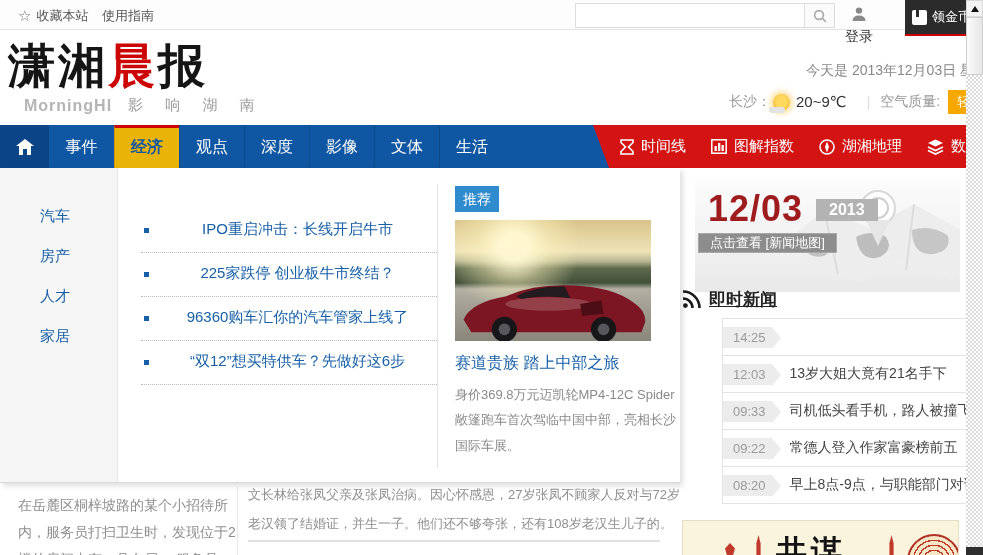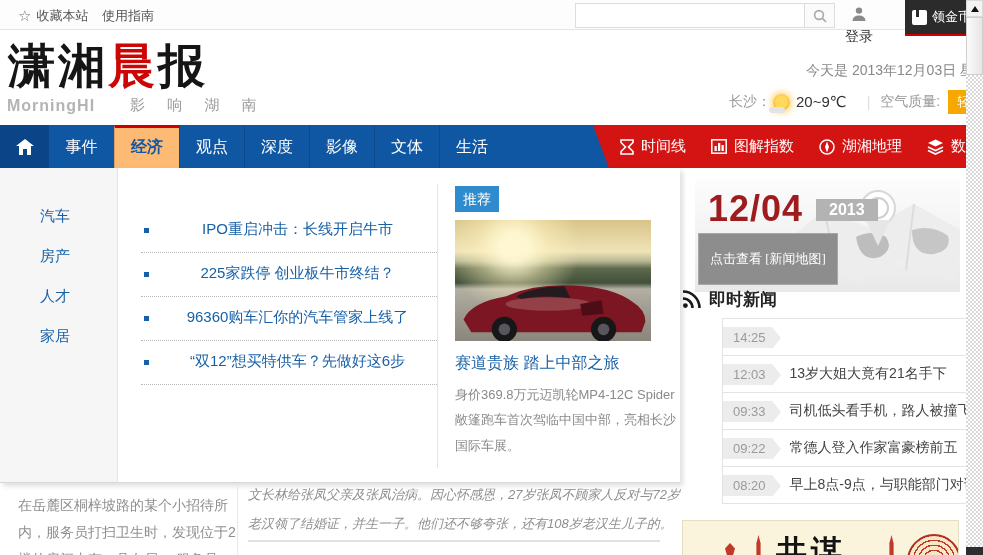--- a/index.html
+++ b/index.html
@@ -19,40 +19,40 @@
   .search-btn { width:30px; height:25px; border:1px solid #ddd; border-left:none; background:#fbfbfb; display:flex; align-items:center; justify-content:center; cursor:pointer; }
   .login { position:absolute; left:845px; top:6px; display:flex; align-items:center; gap:6px; font-size:14px; color:#333; cursor:pointer;flex-direction:column; }
   .coins { position:absolute; left:905px; top:0; width:61px; height:36px; background:#2b2b2b; border-bottom:2px solid #c00;
            color:#fff; font-size:13px; display:flex; align-items:center; gap:5px; padding-left:7px; overflow:hidden; white-space:nowrap; cursor:pointer; z-index:5; }
   .bookicon { width:15px; height:15px; background:#fff; border-radius:2px; position:relative; flex:0 0 15px; }
   .bookicon:before { content:''; position:absolute; left:4px; top:0; width:3px; height:7px; background:#2b2b2b; }
 
   
   .logo { position:absolute; left:8px; top:40px; font-size:47px; font-weight:900; letter-spacing:3px; color:#151515; line-height:1.1; }
   .logo .accent { color:#cc0505; }
-  .logo-sub { position:absolute; left:7px; top:96px; display:flex; align-items:flex-end;gap:19px; }
+  .logo-sub { position:absolute; left:24px; top:96px; display:flex; align-items:flex-end; }
   .logo-en { color:#b4b4b4; font-weight:bold; font-size:16px; letter-spacing:1px; }
   .logo-cn { color:#9a9a9a; font-size:15px; letter-spacing:9px; margin-left:16px; }
   .today { position:absolute; left:806px; top:62px; font-size:14px; color:#888; white-space:nowrap; }
   .weather { position:absolute; left:729px; top:90px; display:flex; align-items:center; font-size:14px; color:#999; white-space:nowrap; }
   .sun { width:17px; height:17px; border-radius:50%; margin:0 6px 0 2px;
          background:radial-gradient(circle at 50% 45%, #ffd95e 0 45%, #f7b733 70%, rgba(247,183,51,0) 72%);
          box-shadow:0 0 6px 2px rgba(250,205,90,.8); position:relative; }
   .sun:after { content:''; position:absolute; left:-4px; bottom:-2px; width:16px; height:6px; border-radius:6px; background:#e3e3e3; }
   .temp { color:#333; font-size:15px; margin-right:10px; }
   .wx-sep { color:#ddd; margin:0 10px; }
   .air-badge { background:#f7a800; color:#fff; font-size:13px; padding:3px 9px; margin-left:8px; white-space:nowrap; }
 
   
   .nav { position:absolute; left:0; top:125px; width:966px; height:43px; background:#1057a3; }
   .home-tab { position:absolute; left:0; top:0; width:49px; height:43px; background:#0b4587; display:flex; align-items:center; justify-content:center; cursor:pointer; }
   .tabs { position:absolute; left:49px; top:0; height:43px; display:flex; }
   .tab { width:65px; height:43px; line-height:43px; text-align:center; color:#fff; font-size:16px; cursor:pointer; border-left:1px solid rgba(0,0,0,.14); }
   .tab:first-child { border-left:none; }
-  .tab.active { background:#fdba74; color:#1057a3; border-top:3px solid #c00; line-height:38px; font-weight:bold; }
+  .tab.active { background:#eab308; color:#1057a3; border-top:3px solid #c00; line-height:38px; font-weight:bold; }
   .nav-red { position:absolute; left:588px; right:0; top:0; bottom:0; background:#d41313;
              clip-path:polygon(5px 0, 100% 0, 100% 100%, 21px 100%);
              display:flex; gap:25px; padding-left:32px; }
   .qlink { display:flex; align-items:center; gap:7px; color:#fff; font-size:15px; cursor:pointer; white-space:nowrap; }
 
   
   .dropdown { position:absolute; left:0; top:168px; width:680px; height:315px; background:#fff;
               box-shadow:3px 3px 5px rgba(0,0,0,.13); border-bottom:1px solid #d8d8d8; z-index:4; }
   .dd-cats { position:absolute; left:0; top:0; width:118px; height:100%; background:#f6f6f6; border-right:1px solid #e7e7e7; padding-top:28px; }
   .dd-cat { height:40px; line-height:40px; padding-left:40px; color:#1760a7; font-size:15px; cursor:pointer; }
@@ -69,40 +69,40 @@
       linear-gradient(180deg,#d8c489 0%, #efe3b8 26%, #b9b894 34%, #5f6a4c 40%, #42503a 52%, #b3afa3 57%, #a29e93 72%, #8a867c 100%); }
   .rec-title { margin-top:12px; font-size:16px; color:#1760a7; cursor:pointer; white-space:nowrap; }
   .rec-desc { margin-top:8px; font-size:13px; color:#8a8a8a; line-height:1.95; }
 
   
   .map-box { position:absolute; left:695px; top:180px; width:265px; height:112px; overflow:hidden;
              background:linear-gradient(180deg,#fcfcfc,#e9e9e9); }
   .map-art { position:absolute; right:-6px; top:2px; }
   .date-day { position:absolute; left:13px; top:8px; font-size:36px; font-weight:bold; color:#9e1c1e; letter-spacing:1px; }
   .date-year { position:absolute; left:121px; top:19px; background:#b3b3b3; color:#fff; font-weight:bold; font-size:16px; padding:2px 13px; }
-  .map-btn { position:absolute; left:3px; top:53px; background:#8d8d8d; border:1px solid #a8a8a8; color:#fff; font-size:13px; padding:16px 11px; cursor:pointer;font-family:Liberation Serif, serif; }
+  .map-btn { position:absolute; left:3px; top:53px; background:#8d8d8d; border:1px solid #a8a8a8; color:#fff; font-size:13px; padding:0 11px; cursor:pointer; }
   .live-header { position:absolute; left:682px; top:288px; display:flex; align-items:center; gap:8px; }
-  .live-title { font-size:17px; font-weight:bold; color:#222; }
+  .live-title { font-size:17px; font-weight:bold; color:#222;text-decoration:underline; }
   .live-list { position:absolute; left:722px; top:318px; width:277px; border:1px solid #e3e3e3; border-bottom:none; list-style:none; background:#fff; }
   .live-item { height:37px; border-bottom:1px solid #e3e3e3; display:flex; align-items:center; cursor:pointer; }
   .live-time { position:relative; background:#ececec; color:#9a9a9a; font-size:13px; padding:3px 6px 3px 10px; flex:0 0 auto; }
   .live-time:after { content:''; position:absolute; right:-9px; top:0; border-top:11px solid transparent; border-bottom:11px solid transparent; border-left:9px solid #ececec; }
   .live-text { margin-left:18px; font-size:14px; color:#444; white-space:nowrap; }
   .ad { position:absolute; left:682px; top:520px; width:277px; height:70px; background:#fbf4dc; border:1px solid #e6dec4; overflow:hidden; cursor:pointer; }
   .ad-cal { position:absolute; left:93px; top:10px; font-family:"DejaVu Serif","Liberation Serif",serif; font-weight:bold; font-size:31px; color:#141414; letter-spacing:4px; }
   .ad-spire { position:absolute; width:7px; height:46px; background:#c0392b; clip-path:polygon(50% 0, 80% 18%, 80% 100%, 20% 100%, 20% 18%); top:14px; }
   .ad-spire.s1 { left:72px; }  .ad-spire.s2 { left:205px; }
   .ad-mark { position:absolute; left:42px; top:22px; width:10px; height:14px; background:#c0392b; clip-path:polygon(50% 0,100% 40%,75% 100%,25% 100%,0 40%); }
   .ad-medal { position:absolute; left:224px; top:13px; width:54px; height:54px; border-radius:50%;
               background:repeating-radial-gradient(circle at 50% 50%, #c0392b 0 1.5px, #f6e8c6 1.5px 5px); border:2px solid #b03226; }
 
   
   .below-left { position:absolute; left:18px; top:492px; width:218px; font-size:14px; color:#8f8f8f; line-height:27px; }
   .below-vdiv { position:absolute; left:237px; top:487px; height:68px; width:1px; background:#e9e9e9; }
-  .below-mid { position:absolute; left:248px; top:480px; width:432px; font-size:13px; color:#8f8f8f; line-height:29px;font-style:italic; }
+  .below-mid { position:absolute; left:248px; top:480px; width:432px; font-size:13px; color:#8f8f8f; line-height:29px; }
   .below-hdiv { position:absolute; left:248px; top:540px; width:412px; height:2px; background:#e1e1e1; }
 
   
   .sb { position:absolute; right:0; top:0; width:17px; height:555px; background:#f0f0f0; z-index:9; }
   .sb-up { position:absolute; top:0; left:0; width:17px; height:17px; background:#f3f3f3; border:1px solid #dadada; display:flex; align-items:center; justify-content:center; cursor:pointer; }
   .sb-up:after { content:''; border-left:4px solid transparent; border-right:4px solid transparent; border-bottom:6px solid #111; }
   .sb-thumb { position:absolute; top:17px; left:0; width:17px; height:58px; background:linear-gradient(90deg,#fbfbfb,#e6e6e6); border:1px solid #cfcfcf; cursor:pointer; }
   .sb-track { position:absolute; top:75px; bottom:8px; left:0; width:17px;
     background-color:#fff;
     background-image:linear-gradient(45deg,#d9d9d9 25%,transparent 25%,transparent 75%,#d9d9d9 75%),
@@ -254,21 +254,21 @@
       <polygon points="2,58 38,28 84,46 128,22 178,50 168,100 118,76 72,100 26,82" fill="#ededed"></polygon>
       <polyline points="38,28 52,92" stroke="#dcdcdc" stroke-width="2" fill="none"></polyline>
       <polyline points="128,22 120,88" stroke="#dcdcdc" stroke-width="2" fill="none"></polyline>
       <path d="M16 62 q12 -10 26 -4 q6 10 -4 16 q-16 4 -22 -12 Z" fill="#c2c2c2"></path>
       <path d="M70 55 q16 -8 30 0 q8 12 -6 20 q-20 6 -24 -20 Z" fill="#bdbdbd"></path>
       <path d="M126 48 q20 -6 36 6 q4 14 -14 18 q-22 2 -22 -24 Z" fill="#c6c6c6"></path>
       <circle cx="92" cy="26" r="17" fill="#fff" stroke="#d8d8d8" stroke-width="2"></circle>
       <circle cx="92" cy="26" r="10" fill="none" stroke="#cfcfcf" stroke-width="2"></circle>
       <path d="M80 38 L104 38 L92 64 Z" fill="#e6e6e6"></path>
     </svg>
-    <div class="date-day">12/04</div>
+    <div class="date-day">12/03</div>
     <div class="date-year">2013</div>
     <div class="map-btn">点击查看 [新闻地图]</div>
   </div>
 
   <div class="live-header">
     <svg width="19" height="19" viewBox="0 0 19 19">
       <circle cx="3.4" cy="15.6" r="2.4" fill="#1a1a1a"></circle>
       <path d="M1 8.5 A9.5 9.5 0 0 1 10.5 18" fill="none" stroke="#1a1a1a" stroke-width="2.6"></path>
       <path d="M1 1.5 A16.5 16.5 0 0 1 17.5 18" fill="none" stroke="#1a1a1a" stroke-width="2.6"></path>
     </svg>

